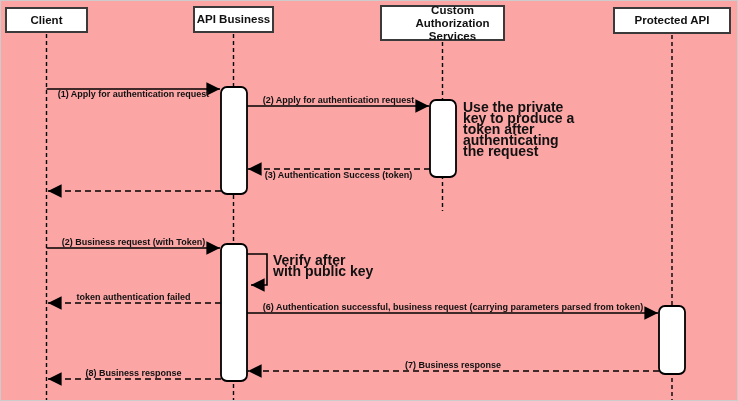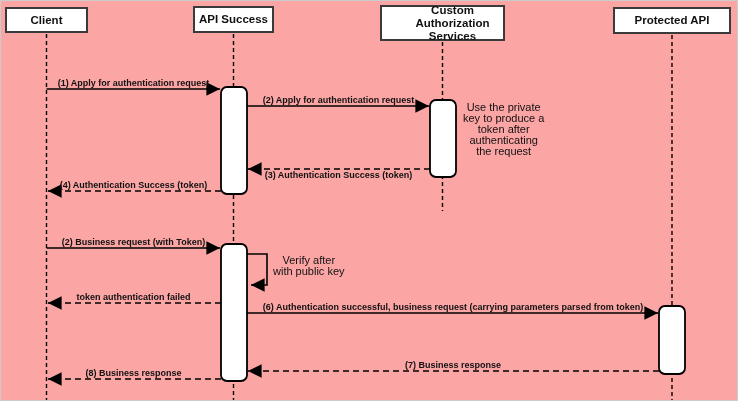--- a/index.html
+++ b/index.html
@@ -15,21 +15,21 @@
   .dashed{stroke-dasharray:6 4;}
   .participant{
     position:absolute;background:#fff;border:2px solid #3a3a3a;box-sizing:border-box;
     display:flex;align-items:center;justify-content:center;text-align:center;
     font-weight:bold;font-size:11.5px;line-height:13px;color:#111;
   }
   .msg-label{
     position:absolute;font-size:9px;font-weight:bold;color:#111;
     text-align:center;white-space:nowrap;
   }
-  .multiline{position:absolute;font-size:11px;font-weight:normal;color:#111;line-height:11px;text-align:center;}
+  .multiline{position:absolute;font-size:14px;font-weight:bold;color:#111;line-height:11px;}
 </style>
 </head>
 <body>
 
 <div class="frame">
 
   <svg class="layer" width="738" height="401" viewBox="0 0 738 401">
     <defs>
       <marker id="arrow" viewBox="0 0 10 10" refX="10" refY="5" markerWidth="8.5" markerHeight="8.5" orient="auto-start-reverse">
         <path d="M0,0 L10,5 L0,10 z" fill="#000"></path>
@@ -55,33 +55,32 @@
     <line class="msg-line dashed" x1="220" y1="302" x2="47" y2="302" marker-end="url(#arrow)"></line>
     <line class="msg-line" x1="246" y1="312" x2="657" y2="312" marker-end="url(#arrow)"></line>
     <line class="msg-line dashed" x1="658" y1="370" x2="247" y2="370" marker-end="url(#arrow)"></line>
     <line class="msg-line dashed" x1="220" y1="378" x2="47" y2="378" marker-end="url(#arrow)"></line>
   </svg>
 
   <div class="participant" style="left:4px;top:6px;width:83px;height:26px;">
     <span>Client</span>
   </div>
   <div class="participant" style="left:192px;top:5px;width:81px;height:27px;">
-    <span>API Success</span>
+    <span>API Business</span>
   </div>
   <div class="participant" style="left:379px;top:4px;width:125px;height:36px;padding-left:20px;">
     <span>Custom Authorization Services</span>
   </div>
   <div class="participant" style="left:612px;top:6px;width:118px;height:27px;">
     <span>Protected API</span>
   </div>
 
-  <div class="msg-label" style="left:45px;top:77px;width:175px;">(1) Apply for authentication request</div>
+  <div class="msg-label" style="left:45px;top:88px;width:175px;">(1) Apply for authentication request</div>
   <div class="msg-label" style="left:246px;top:94px;width:183px;">(2) Apply for authentication request</div>
   <div class="msg-label" style="left:246px;top:169px;width:183px;">(3) Authentication Success (token)</div>
-  <div class="msg-label" style="left:45px;top:179px;width:175px;">(4) Authentication Success (token)</div>
   <div class="msg-label" style="left:45px;top:236px;width:175px;">(2) Business request (with Token)</div>
   <div class="msg-label" style="left:45px;top:291px;width:175px;text-align:center;">token authentication failed</div>
   <div class="msg-label" style="left:246px;top:301px;width:412px;">(6) Authentication successful, business request (carrying parameters parsed from token)</div>
   <div class="msg-label" style="left:246px;top:359px;width:412px;">(7) Business response</div>
   <div class="msg-label" style="left:45px;top:367px;width:175px;">(8) Business response</div>
 
   <div class="multiline" style="left:272px;top:254px;">
     <div>Verify after</div>
     <div>with public key</div>
   </div>

